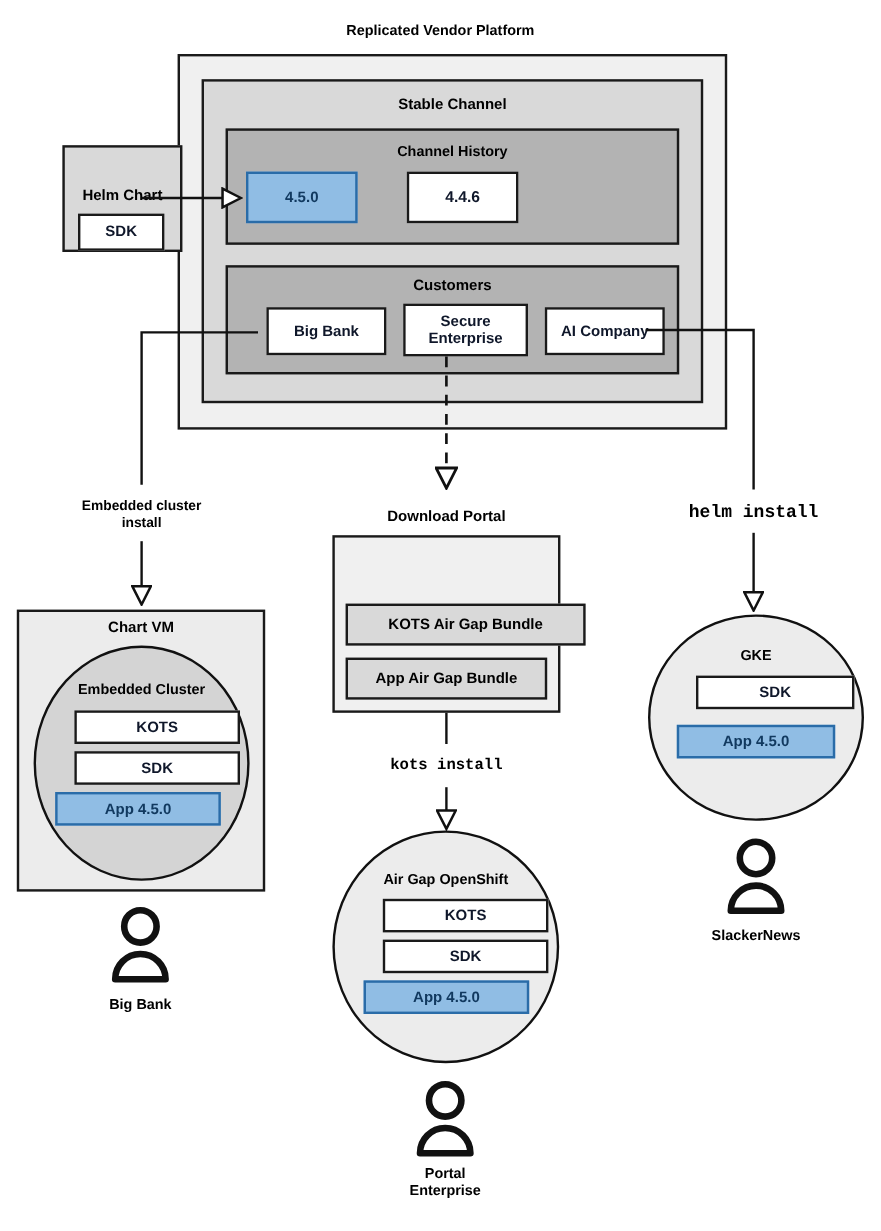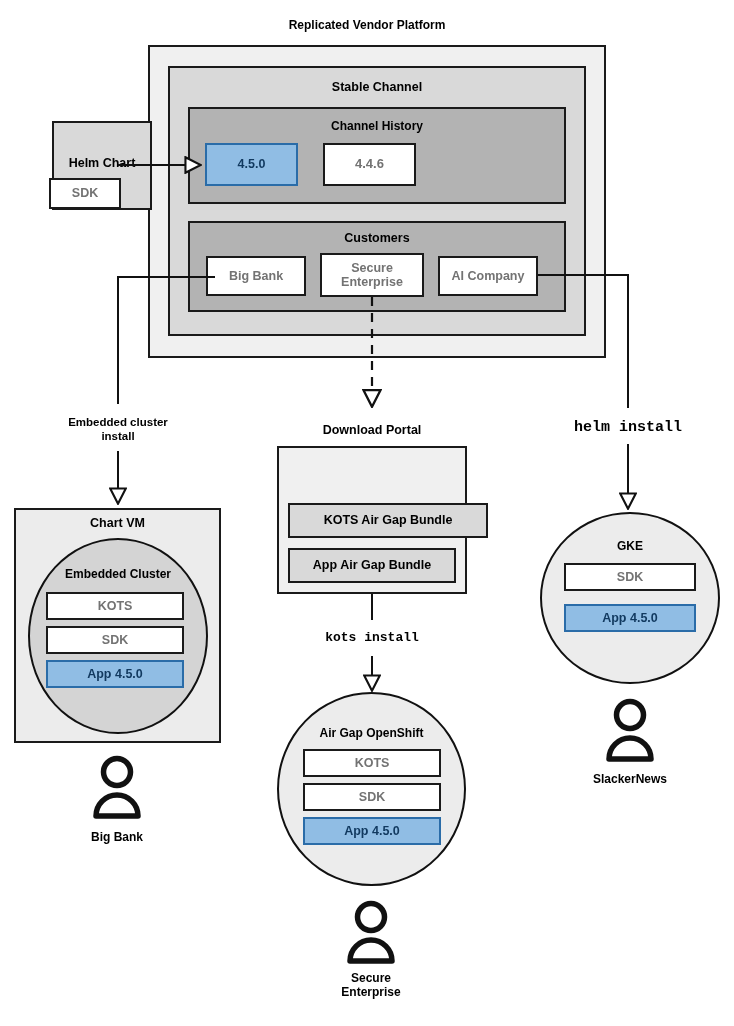--- a/index.html
+++ b/index.html
@@ -12,21 +12,21 @@
   
   .frame{position:absolute;box-sizing:border-box;border:2px solid #1a1a1a;}
   .f-outer{background:#f0f0f0;}
   .f-chan{background:#d9d9d9;}
   .f-sub{background:#b3b3b3;}
 
   
   .chip{position:absolute;box-sizing:border-box;border:2px solid #1a1a1a;
         display:flex;align-items:center;justify-content:center;
         text-align:center;font-weight:bold;line-height:1.15;}
-  .chip.white{background:#ffffff;color:#737373;}
+  .chip.white{background:#ffffff;color:#0f172a;margin-left:16px;}
   .chip.gray{background:#d9d9d9;color:#000;}
   .chip.blue{background:#90bde4;border-color:#2a6ca8;color:#11395f;}
 
   .title{position:absolute;font-weight:bold;text-align:center;}
 
   
   .oval{position:absolute;box-sizing:border-box;border:2.5px solid #111;}
   .oval.gray{background:#d4d4d4;}
   .oval.light{background:#ececec;}
 
@@ -106,21 +106,21 @@
       <path d="M350 961 a21 21 0 0 1 42 0 z" stroke-linejoin="round"></path>
     </g>
     <g stroke="#111" stroke-width="5.5" fill="none">
       <circle cx="630" cy="715" r="13.5"></circle>
       <path d="M609 759 a21 21 0 0 1 42 0 z" stroke-linejoin="round"></path>
     </g>
   </svg>
 
   <div class="actor-lbl" style="left:37px;top:830px;width:160px;font-size:12px;">Big Bank</div>
   <div class="actor-lbl" style="left:291px;top:971px;width:160px;font-size:12px;">
-    <span>Secure</span><br>
+    <span>Portal</span><br>
     <span>Enterprise</span>
   </div>
   <div class="actor-lbl" style="left:550px;top:772px;width:160px;font-size:12px;">SlackerNews</div>
 
   <svg class="layer" viewBox="0 0 734 1026">
     <defs>
       <marker id="openArrow" viewBox="0 0 12 12" refX="10.5" refY="6" markerWidth="9" markerHeight="9" orient="auto-start-reverse">
         <path d="M0.8 0.8 L11 6 L0.8 11.2 Z" fill="#ffffff" stroke="#111" stroke-width="1.4"></path>
       </marker>
     </defs>

